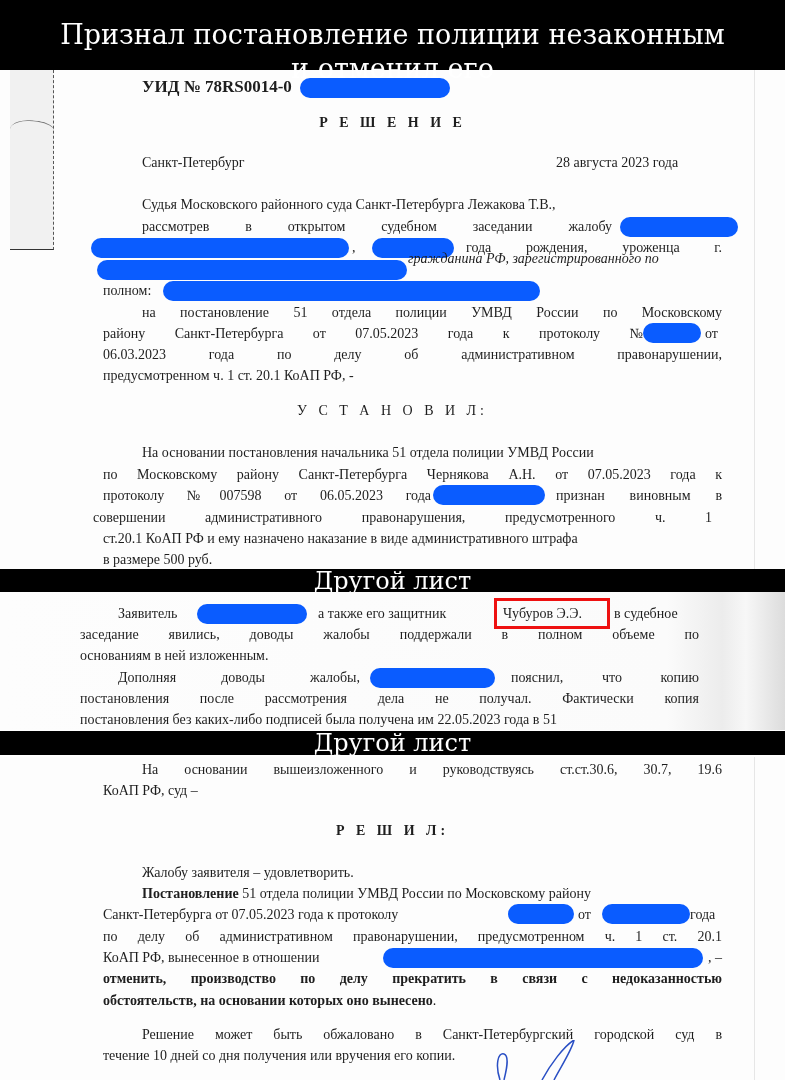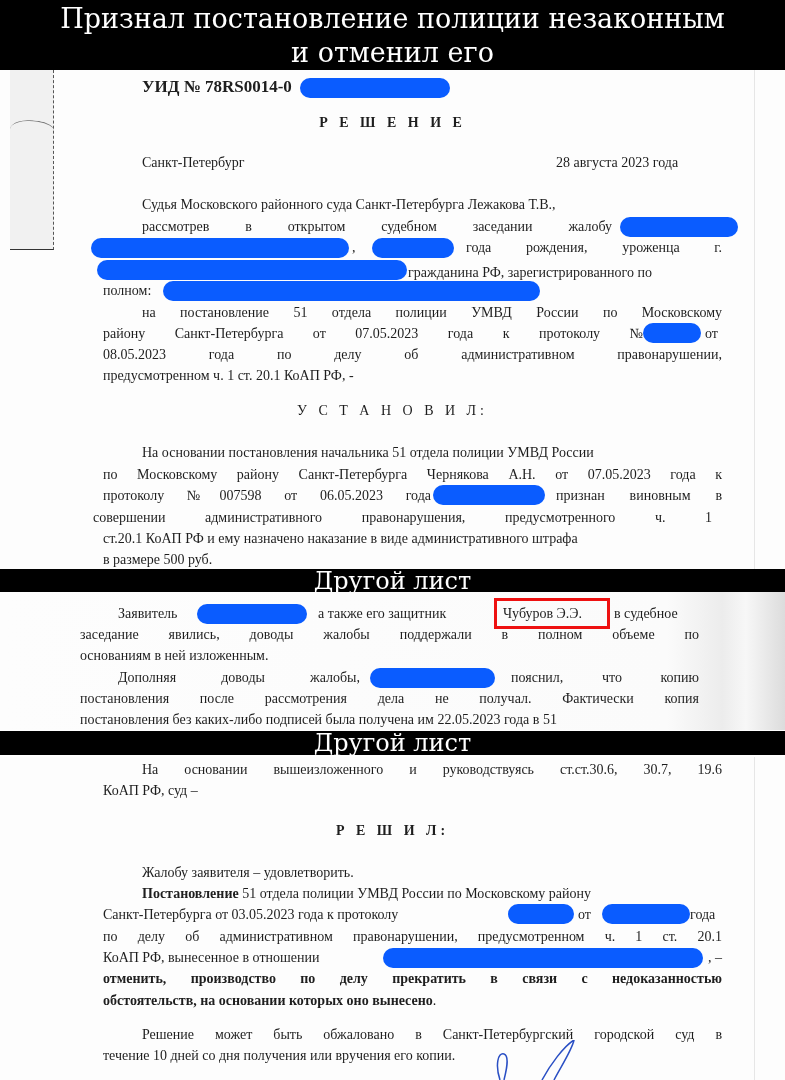--- a/index.html
+++ b/index.html
@@ -16,21 +16,21 @@
   .right-edge { position: absolute; right: 30px; top: 0; width: 1px; height: 100%; background: #e6e6e6; }
 
   .line { position: absolute; font-size: 14px; line-height: 22px; white-space: nowrap; color: #1e1e1e; }
   .just { text-align: justify; text-align-last: justify; white-space: normal; }
   .center { text-align: center; }
   .bold { font-weight: bold; }
   .spaced { letter-spacing: 4px; }
   .redact-abs { position: absolute; background: #0a5cff; border-radius: 10px; height: 20px; }
 
   .banner { position: absolute; left: 0; width: 785px; background: #000; color: #ffffff; text-align: center; font-family: "DejaVu Serif", serif; }
-  .banner-top { top: 0; height: 70px; font-size: 27px; line-height: 34px; padding-top: 2px; text-align: center; }
+  .banner-top { top: 0; height: 70px; font-size: 27px; line-height: 34px; padding-top: 18px; text-align: center; }
   .banner-mid { height: 24px; font-size: 24px; line-height: 24px; }
   .banner1 { top: 569px; }
   .banner2 { top: 731px; }
 
   .highlight-box { position: absolute; left: 494px; top: 598px; width: 116px; height: 31px; border: 3px solid #ee1111; }
 
   .signature { position: absolute; left: 480px; top: 1040px; width: 110px; height: 40px; }
 </style>
 </head>
 <body>
@@ -52,30 +52,30 @@
 <div class="line" style="left:142px; top:194px;">Судья Московского районного суда Санкт-Петербурга Лежакова Т.В.,</div>
 <div class="line just" style="left:142px; top:216px; width:470px;">рассмотрев в открытом судебном заседании жалобу</div>
 <div class="redact-abs" style="left:620px; top:217px; width:118px;"></div>
 
 <div class="redact-abs" style="left:91px; top:238px; width:258px;"></div>
 <div class="line" style="left:352px; top:237px;">,</div>
 <div class="redact-abs" style="left:372px; top:238px; width:82px;"></div>
 <div class="line just" style="left:466px; top:237px; width:256px;">года рождения, уроженца г.</div>
 
 <div class="redact-abs" style="left:97px; top:260px; width:310px;"></div>
-<div class="line" style="left:408px; top:262px;">гражданина РФ, зарегистрированного по</div>
+<div class="line" style="left:408px; top:248px;font-style:italic;">гражданина РФ, зарегистрированного по</div>
 
 <div class="line" style="left:103px; top:280px;">полном:</div>
 <div class="redact-abs" style="left:163px; top:281px; width:377px;"></div>
 
 <div class="line just" style="left:142px; top:302px; width:580px;">на постановление 51 отдела полиции УМВД России по Московскому</div>
 <div class="line just" style="left:103px; top:323px; width:540px;">району Санкт-Петербурга от 07.05.2023 года к протоколу №</div>
 <div class="redact-abs" style="left:643px; top:323px; width:58px;"></div>
 <div class="line" style="left:705px; top:323px;">от</div>
-<div class="line just" style="left:103px; top:344px; width:619px;">08.05.2023 года по делу об административном правонарушении,</div>
+<div class="line just" style="left:103px; top:344px; width:619px;">06.03.2023 года по делу об административном правонарушении,</div>
 <div class="line" style="left:103px; top:365px;">предусмотренном ч. 1 ст. 20.1 КоАП РФ, -</div>
 
 <div class="line spaced center" style="left:0; width:785px; top:400px;">У С Т А Н О В И Л:</div>
 
 <div class="line" style="left:142px; top:442px;">На основании постановления начальника 51 отдела полиции УМВД России</div>
 <div class="line just" style="left:103px; top:464px; width:619px;">по Московскому району Санкт-Петербурга Чернякова А.Н. от 07.05.2023 года к</div>
 <div class="line just" style="left:103px; top:485px; width:328px;">протоколу №007598 от 06.05.2023 года</div>
 <div class="redact-abs" style="left:433px; top:485px; width:112px;"></div>
 <div class="line just" style="left:556px; top:485px; width:166px;">признан виновным в</div>
 <div class="line just" style="left:93px; top:507px; width:619px;">совершении административного правонарушения, предусмотренного ч. 1</div>
@@ -115,21 +115,21 @@
 <div class="line just" style="left:142px; top:759px; width:580px;">На основании вышеизложенного и руководствуясь ст.ст.30.6, 30.7, 19.6</div>
 <div class="line" style="left:103px; top:780px;">КоАП РФ, суд –</div>
 
 <div class="line bold spaced center" style="left:0; width:785px; top:820px;">Р Е Ш И Л:</div>
 
 <div class="line" style="left:142px; top:862px;">Жалобу заявителя – удовлетворить.</div>
 <div class="line" style="left:142px; top:883px;">
   <span class="bold">Постановление</span>
   <span>51 отдела полиции УМВД России по Московскому району</span>
 </div>
-<div class="line" style="left:103px; top:904px;">Санкт-Петербурга от 03.05.2023 года к протоколу</div>
+<div class="line" style="left:103px; top:904px;">Санкт-Петербурга от 07.05.2023 года к протоколу</div>
 <div class="redact-abs" style="left:508px; top:904px; width:66px;"></div>
 <div class="line" style="left:578px; top:904px;">от</div>
 <div class="redact-abs" style="left:602px; top:904px; width:88px;"></div>
 <div class="line" style="left:690px; top:904px;">года</div>
 <div class="line just" style="left:103px; top:926px; width:619px;">по делу об административном правонарушении, предусмотренном ч. 1 ст. 20.1</div>
 <div class="line" style="left:103px; top:947px;">КоАП РФ, вынесенное в отношении</div>
 <div class="redact-abs" style="left:383px; top:948px; width:320px;"></div>
 <div class="line" style="left:708px; top:947px;">, –</div>
 <div class="line just bold" style="left:103px; top:968px; width:619px;">отменить, производство по делу прекратить в связи с недоказанностью</div>
 <div class="line" style="left:103px; top:990px;">

